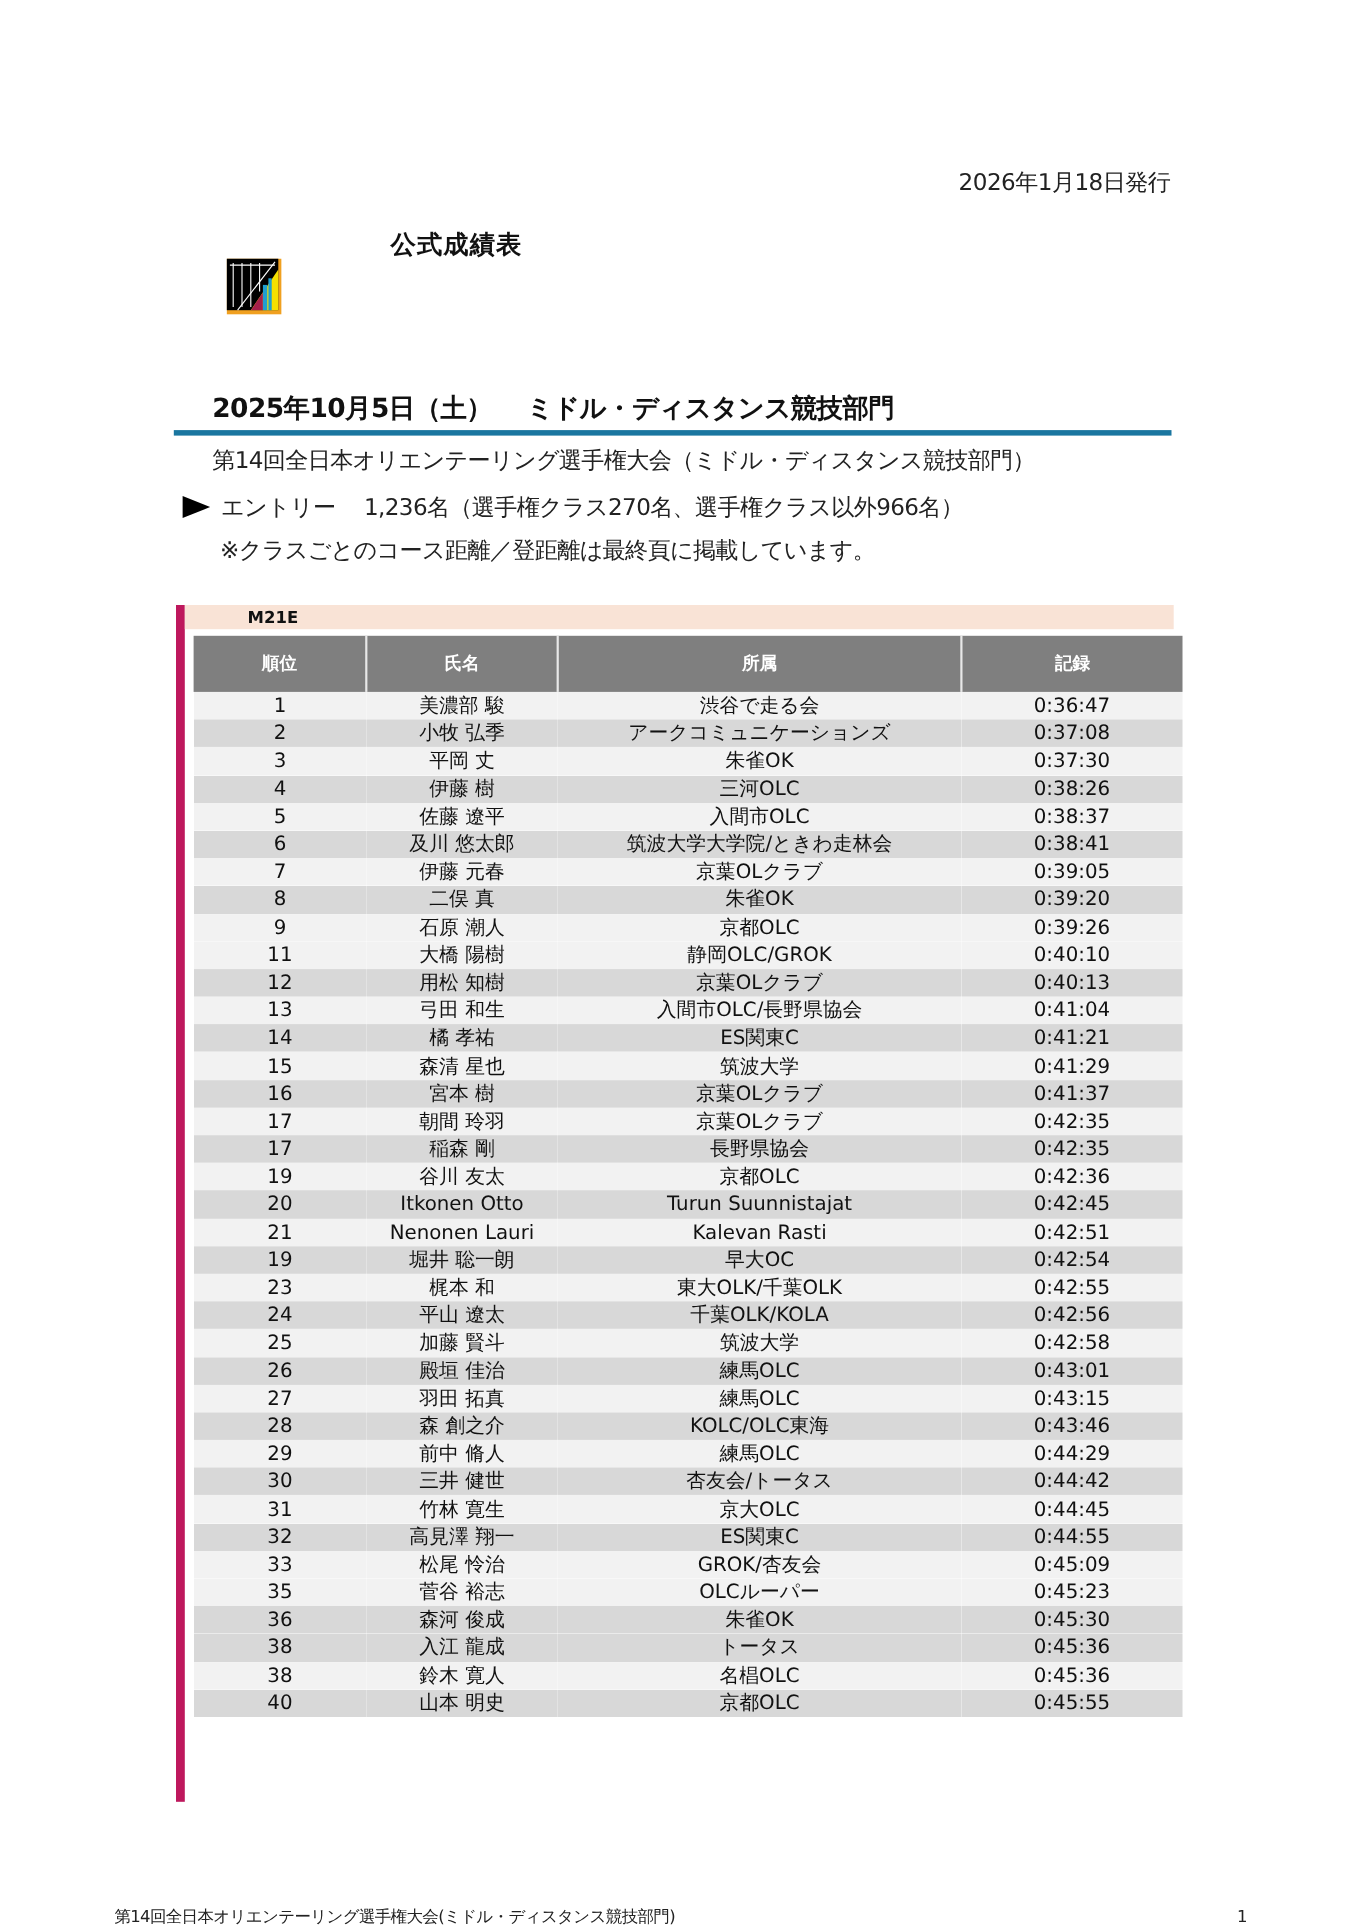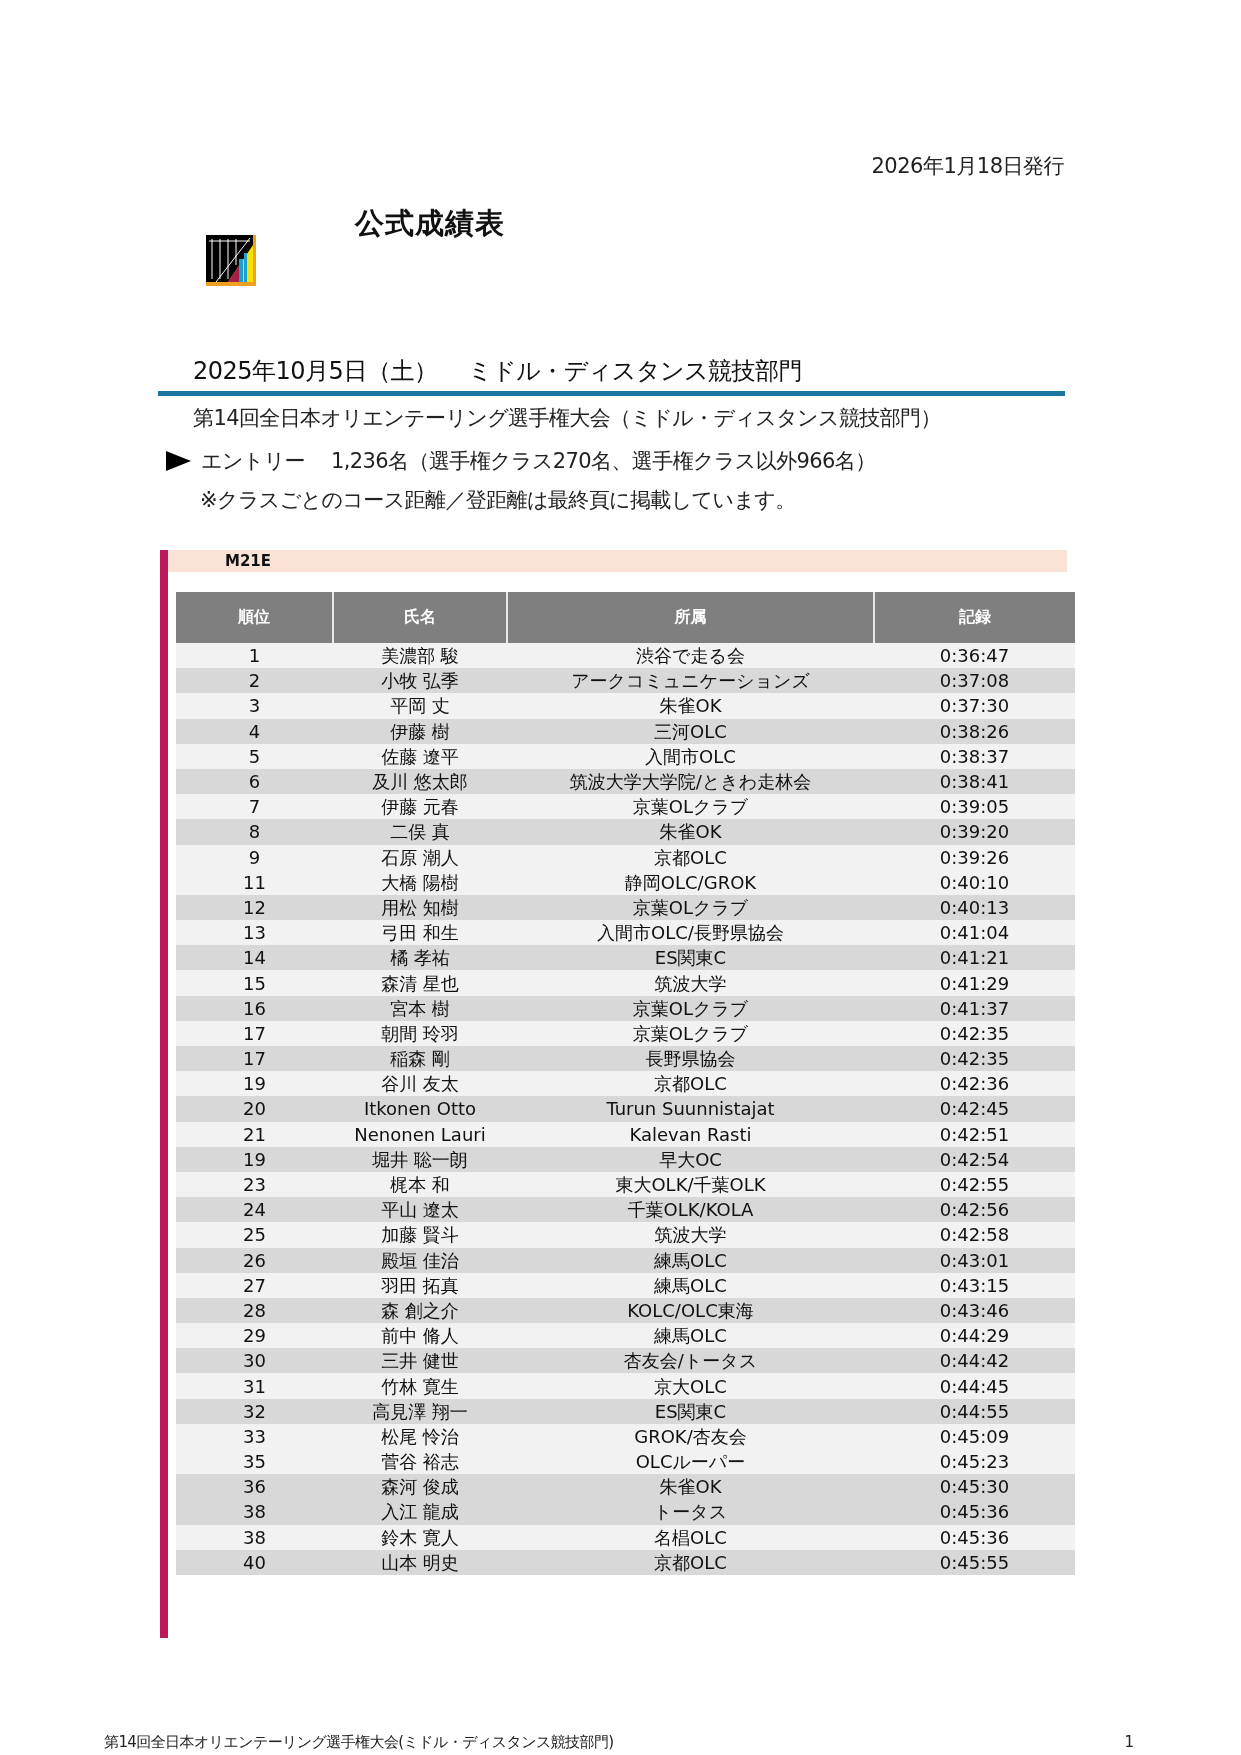--- a/index.html
+++ b/index.html
@@ -5,37 +5,37 @@
   * { box-sizing: border-box; margin: 0; padding: 0; }
   html, body { width: 1241px; height: 1755px; background: #ffffff; }
   body { position: relative; font-family: "DejaVu Sans", "Liberation Sans", sans-serif; color: #111; overflow: hidden; }
 
   .issue-date { position: absolute; top: 152px; right: 177px; font-size: 21px; color: #222; letter-spacing: -0.5px; }
 
   .logo { position: absolute; left: 206px; top: 235px; width: 50px; height: 51px; }
 
   .title-block { position: absolute; left: 355px; top: 203px; font-weight: bold; color: #111; }
   .title-block .line1 { font-size: 29px; line-height: 40px; letter-spacing: -0.5px; }
-  .title-block .line2 { font-size: 29px; line-height: 40px; letter-spacing: 1px; }
-
-  .section-heading { position: absolute; left: 193px; top: 355px; font-size: 24px; font-weight: normal; white-space: pre; letter-spacing: -0.5px; }
+  .title-block .line2 { font-size: 23px; line-height: 40px; letter-spacing: 1px; }
+
+  .section-heading { position: absolute; left: 193px; top: 355px; font-size: 24px; font-weight: bold; white-space: pre; letter-spacing: -0.5px; }
   .section-rule { position: absolute; left: 158px; top: 391px; width: 907px; height: 5px; background: #1a76a0; }
 
   .event-name { position: absolute; left: 193px; top: 404px; font-size: 21px; color: #222; letter-spacing: -0.6px; }
 
   .entry-line { position: absolute; left: 166px; top: 447px; font-size: 21px; color: #222; display: flex; align-items: center; letter-spacing: -0.6px; }
   .entry-line .arrow { width: 0; height: 0; border-top: 10px solid transparent; border-bottom: 10px solid transparent; border-left: 25px solid #000; margin-right: 10px; }
   .entry-line .entry-count { margin-left: 26px; }
 
   .note-line { position: absolute; left: 200px; top: 486px; font-size: 21px; color: #222; letter-spacing: -0.6px; }
 
   .results-panel { position: absolute; left: 160px; top: 550px; width: 907px; height: 1088px; border-left: 8px solid #be185d; }
   .class-bar { height: 22px; background: #f9e3d6; padding-left: 57px; font-size: 15px; font-weight: bold; line-height: 22px; color: #111; }
 
-  table.results { border-collapse: collapse; width: 899px; margin-top: 20px; margin-left: 8px; table-layout: fixed; }
+  table.results { border-collapse: collapse; width: 899px; margin-top: 6px; margin-left: 8px; table-layout: fixed; }
   table.results th { background: #7f7f7f; color: #fff; font-weight: bold; font-size: 16px; height: 51px; border-left: 2px solid #e8e8e8; text-align: center; }
   table.results th:first-child { border-left: none; }
   table.results td { height: 25.2px; font-size: 18px; text-align: center; color: #111; padding: 0; line-height: 25px; white-space: nowrap; overflow: hidden; }
   table.results tr.row-odd td { background: #f2f2f2; }
   table.results tr.row-even td { background: #d8d8d8; }
   td.col-time { font-family: "DejaVu Sans", sans-serif; font-size: 18px; }
 
   .footer-title { position: absolute; left: 104px; top: 1733px; font-size: 15px; color: #222; letter-spacing: -0.6px; }
   .footer-page { position: absolute; right: 107px; top: 1733px; font-size: 15px; color: #222; }
 </style>

